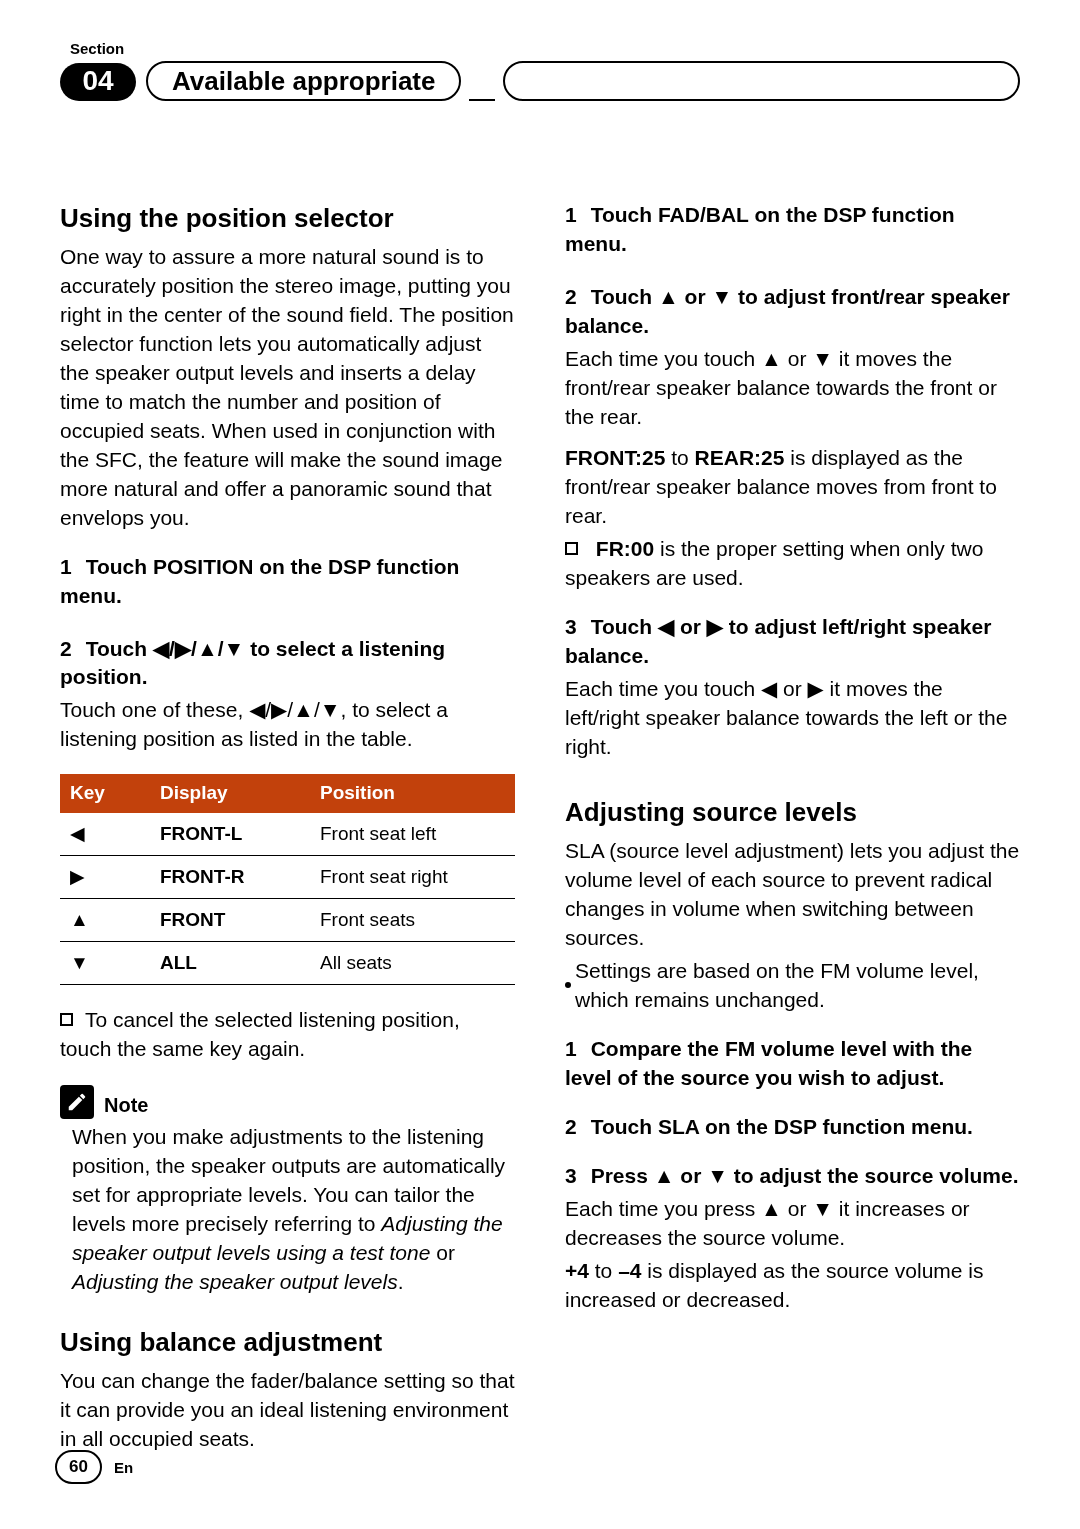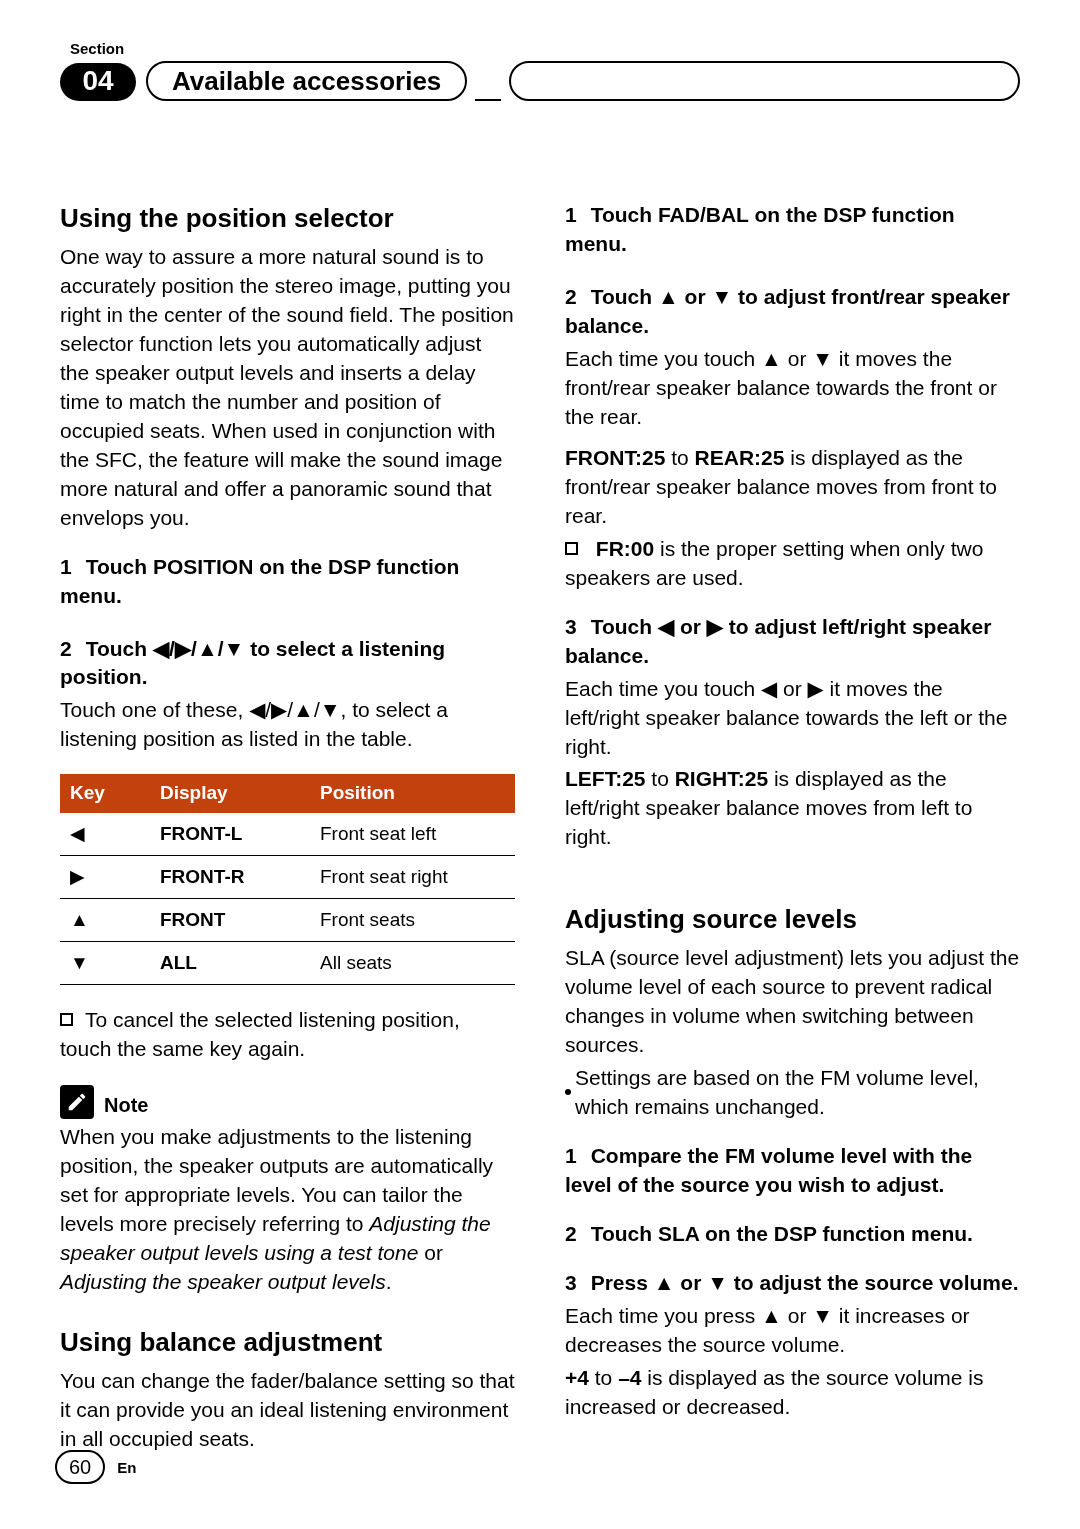--- a/index.html
+++ b/index.html
@@ -112,59 +112,59 @@
   .note-icon {
     width: 34px; height: 34px;
     background: #000;
     border-radius: 4px;
     display: inline-flex;
     align-items: center;
     justify-content: center;
   }
   .note-icon svg { width: 22px; height: 22px; }
   .note-label { font-weight: 700; font-size: 20px; }
-  .note-body { margin: 0 0 28px 0; }
+  .note-body { margin: 0 0 28px 12px; }
   .note-body .ital { font-style: italic; }
   .dot-bullet { display: flex; gap: 4px; margin: 0 0 20px 0; }
   .dot-bullet .dot { flex: 0 0 auto; padding-top: 10px; }
   .dot-bullet .dot::before {
     content: ""; display: inline-block; width: 6px; height: 6px; background: #000; border-radius: 50%;
   }
   .inline-bold { font-weight: 700; }
   .footer {
     position: absolute;
     left: 55px;
     bottom: 45px;
     display: flex;
     align-items: center;
     gap: 12px;
   }
   .page-pill {
     border: 2.5px solid #000;
     border-radius: 20px;
     padding: 0 12px;
-    font-weight: 400;
-    font-size: 20px;
+    font-weight: 700;
+    font-size: 17px;
     line-height: 30px;
   }
   .lang {
     font-size: 15px;
     font-weight: 700;
   }
 </style>
 </head>
 <body>
 
 <div class="page">
 
   <div class="section-label">Section</div>
 
   <div class="header-row">
     <span class="pill-black">04</span>
-    <span class="pill-outline">Available accessories</span>
+    <span class="pill-outline">Available appropriate</span>
     <span class="connector"></span>
     <span class="pill-outline blank"></span>
   </div>
 
   <div class="columns">
 
     <div class="col">
 
       <h2 class="col-heading">Using the position selector</h2>
       <p class="para">One way to assure a more natural sound is to accurately position the stereo image, putting you right in the center of the sound field. The position selector function lets you automatically adjust the speaker output levels and inserts a delay time to match the number and position of occupied seats. When used in conjunction with the SFC, the feature will make the sound image more natural and offer a panoramic sound that envelops you.</p>
@@ -245,23 +245,20 @@
         <span class="inline-bold">FRONT:25</span><span> to </span><span class="inline-bold">REAR:25</span><span> is displayed as the front/rear speaker balance moves from front to rear.</span>
       </p>
       <p class="square-bullet step-body">
         <span class="inline-bold">FR:00</span><span> is the proper setting when only two speakers are used.</span>
       </p>
 
       <p class="step">
         <span class="num">3</span><span class="bold">Touch ◀ or ▶ to adjust left/right speaker balance.</span>
       </p>
       <p class="step-body" style="margin-bottom:4px">Each time you touch ◀ or ▶ it moves the left/right speaker balance towards the left or the right.</p>
-      <p class="step-body">
-        <span class="inline-bold">LEFT:25</span><span> to </span><span class="inline-bold">RIGHT:25</span><span> is displayed as the left/right speaker balance moves from left to right.</span>
-      </p>
 
       <div style="height:30px"></div>
 
       <h2 class="col-heading">Adjusting source levels</h2>
       <p class="para" style="margin-bottom:4px">SLA (source level adjustment) lets you adjust the volume level of each source to prevent radical changes in volume when switching between sources.</p>
       <div class="dot-bullet">
         <span class="dot"></span>
         <span>Settings are based on the FM volume level, which remains unchanged.</span>
       </div>
 

